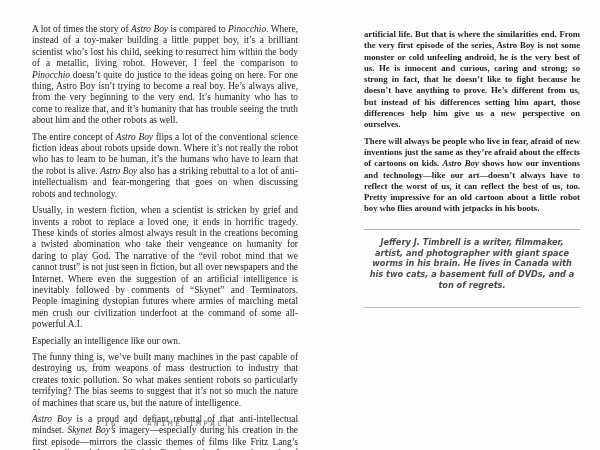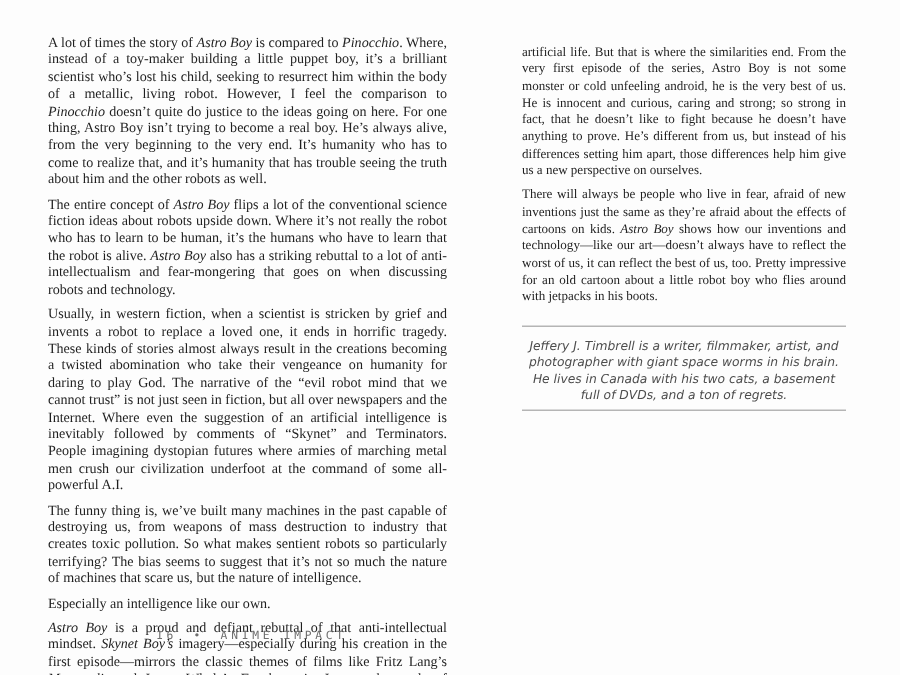--- a/index.html
+++ b/index.html
@@ -25,33 +25,34 @@
     left: 32px;
     top: 24px;
     width: 266px;
   }
   .left-col p {
     font-size: 9.4px;
     line-height: 11.4px;
   }
   .right-col {
     position: absolute;
-    left: 348px;
+    left: 364px;
     top: 29px;
     width: 216px;
+    font-weight: bold;
   }
   .right-col p {
     font-size: 8.7px;
     line-height: 11.3px;
   }
   .bio-box {
     margin-top: 14px;
     border-top: 1px solid #b5b5b5;
     border-bottom: 1px solid #b5b5b5;
-    padding: 7px 2px 4px 2px;
+    padding: 7px 2px 16px 2px;
   }
   .bio-text {
     font-family: "DejaVu Sans", sans-serif;
     font-style: italic;
     font-size: 8.2px;
     line-height: 10.8px;
     text-align: center;
     color: #4d4d4d;
   }
   .folio {
@@ -70,22 +71,22 @@
 </style>
 </head>
 <body>
 
 <div class="spread">
 
   <div class="page-col left-col">
       <p>A lot of times the story of <i>Astro Boy</i> is compared to <i>Pinocchio</i>. Where, instead of a toy-maker building a little puppet boy, it’s a brilliant scientist who’s lost his child, seeking to resurrect him within the body of a metallic, living robot. However, I feel the comparison to <i>Pinocchio</i> doesn’t quite do justice to the ideas going on here. For one thing, Astro Boy isn’t trying to become a real boy. He’s always alive, from the very beginning to the very end. It’s humanity who has to come to realize that, and it’s humanity that has trouble seeing the truth about him and the other robots as well.</p>
       <p>The entire concept of <i>Astro Boy</i> flips a lot of the conventional science fiction ideas about robots upside down. Where it’s not really the robot who has to learn to be human, it’s the humans who have to learn that the robot is alive. <i>Astro Boy</i> also has a striking rebuttal to a lot of anti-intellectualism and fear-mongering that goes on when discussing robots and technology.</p>
       <p>Usually, in western fiction, when a scientist is stricken by grief and invents a robot to replace a loved one, it ends in horrific tragedy. These kinds of stories almost always result in the creations becoming a twisted abomination who take their vengeance on humanity for daring to play God. The narrative of the “evil robot mind that we cannot trust” is not just seen in fiction, but all over newspapers and the Internet. Where even the suggestion of an artificial intelligence is inevitably followed by comments of “Skynet” and Terminators. People imagining dystopian futures where armies of marching metal men crush our civilization underfoot at the command of some all-powerful A.I.</p>
+      <p>Especially an intelligence like our own.</p>
       <p>The funny thing is, we’ve built many machines in the past capable of destroying us, from weapons of mass destruction to industry that creates toxic pollution. So what makes sentient robots so particularly terrifying? The bias seems to suggest that it’s not so much the nature of machines that scare us, but the nature of intelligence.</p>
-      <p>Especially an intelligence like our own.</p>
       <p><i>Astro Boy</i> is a proud and defiant rebuttal of that anti-intellectual mindset. <i>Skynet Boy’s</i> imagery—especially during his creation in the first episode—mirrors the classic themes of films like Fritz Lang’s <i>Metropolis</i> and James Whale’s <i>Frankenstein</i>. It uses that style of imagery to build tension about the scientist inventing an</p>
     </div>
 
   <div class="page-col right-col">
     <div>
         <p>artificial life. But that is where the similarities end. From the very first episode of the series, Astro Boy is not some monster or cold unfeeling android, he is the very best of us. He is innocent and curious, caring and strong; so strong in fact, that he doesn’t like to fight because he doesn’t have anything to prove. He’s different from us, but instead of his differences setting him apart, those differences help him give us a new perspective on ourselves.</p>
         <p>There will always be people who live in fear, afraid of new inventions just the same as they’re afraid about the effects of cartoons on kids. <i>Astro Boy</i> shows how our inventions and technology—like our art—doesn’t always have to reflect the worst of us, it can reflect the best of us, too. Pretty impressive for an old cartoon about a little robot boy who flies around with jetpacks in his boots.</p>
       </div>
     <div class="bio-box">
       <div class="bio-text">Jeffery J. Timbrell is a writer, filmmaker, artist, and photographer with giant space worms in his brain. He lives in Canada with his two cats, a basement full of DVDs, and a ton of regrets.</div>

